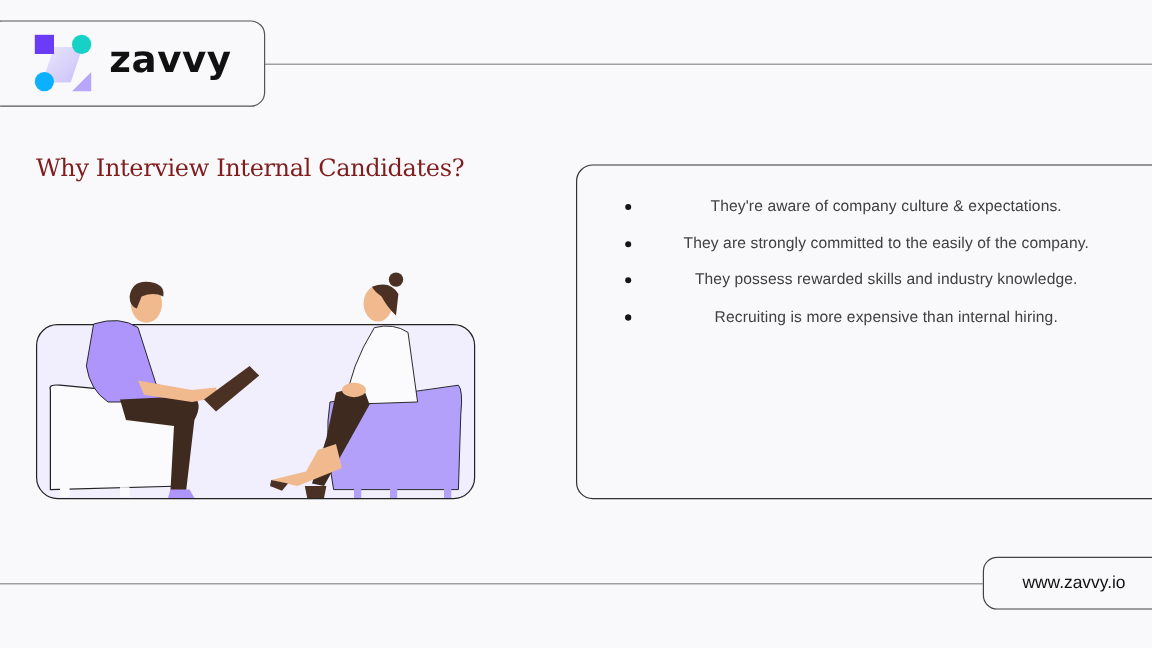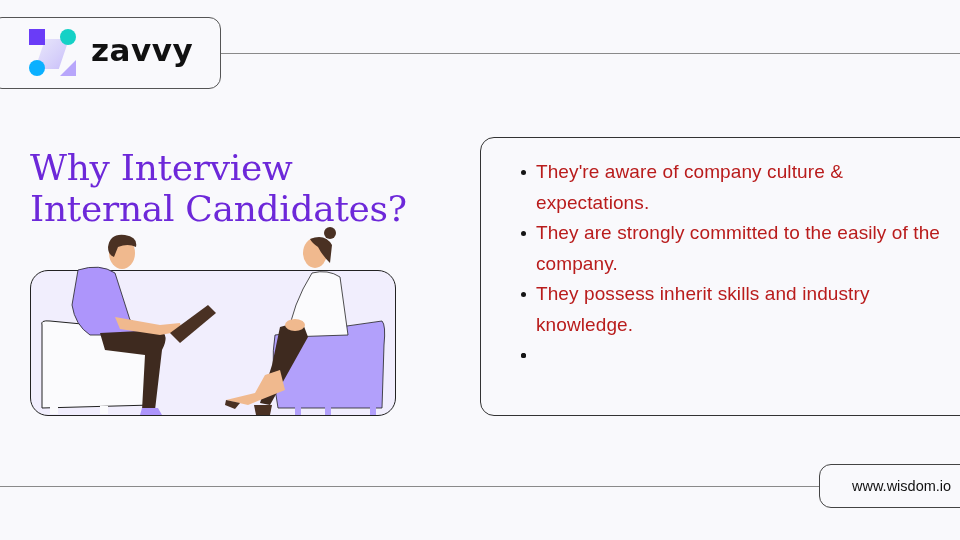--- a/index.html
+++ b/index.html
@@ -20,34 +20,34 @@
   .logo-mark .c1 { position: absolute; right: 1px; top: 0; width: 16px; height: 16px; border-radius: 50%; background: #15d1c6; }
   .logo-mark .c2 { position: absolute; left: 0; bottom: 1px; width: 16px; height: 16px; border-radius: 50%; background: #0bb0ff; z-index: 2; }
   .logo-mark .tri { position: absolute; right: 1px; bottom: 1px; width: 0; height: 0;
     border-left: 16px solid transparent; border-bottom: 16px solid #b8a6fb; }
   .logo-mark .grad { position: absolute; left: 6px; top: 10px; width: 34px; height: 30px;
     background: linear-gradient(135deg, #e8e6fb 0%, #d3ccfa 60%, #c2b5fa 100%);
     clip-path: polygon(30% 0, 100% 0, 70% 100%, 0 100%); opacity: .9; }
   .logo-text { font-family: "DejaVu Sans", sans-serif; font-weight: bold; font-size: 31px; letter-spacing: 0.5px; color: #111; margin-top: -6px; }
 
   .title {
-    position: absolute; left: 30px; top: 147px; width: 380px;
-    font-family: "DejaVu Serif", serif; font-size: 36px; line-height: 41px; color: #6d28d9; font-weight: normal;
+    position: absolute; left: 30px; top: 120px; width: 380px;
+    font-family: "DejaVu Serif", serif; font-size: 20px; line-height: 41px; color: #7f1d1d; font-weight: normal;
     letter-spacing: -0.3px;
   }
 
   .illustration { position: absolute; left: 30px; top: 225px; width: 368px; height: 195px; }
   .illus-panel { position: absolute; left: 0; top: 45px; width: 366px; height: 146px; border: 1px solid #222; border-radius: 18px; background: #f1eefd; }
 
   .points-box {
     position: absolute; left: 480px; top: 137px; width: 500px; height: 279px;
     border: 1px solid #333; border-radius: 14px; background: #f9f9fc;
   }
   .points-list { list-style: none; position: absolute; left: 40px; top: 19px; width: 420px; }
-  .points-list li { font-size: 19px; line-height: 30.5px; color: #b91c1c; position: relative; padding-left: 15px; letter-spacing: 0.1px; }
+  .points-list li { font-size: 13px; line-height: 30.5px; color: #404040; position: relative; padding-left: 15px; letter-spacing: 0.1px; text-align: center; }
   .points-list li .bullet { position: absolute; left: 0; top: 13px; width: 5px; height: 5px; border-radius: 50%; background: #151515; }
 
   .url-box {
     position: absolute; left: 819px; top: 464px; width: 160px; height: 44px;
     border: 1px solid #444; border-radius: 12px; background: #f9f9fc;
     display: flex; align-items: center; padding-left: 32px;
     font-size: 14.5px; color: #111;
   }
 </style>
 </head>
@@ -105,21 +105,21 @@
     <path d="M224 180 L242 180 L240 190 L226 190 Z" fill="#4a3123"></path>
 
     <ellipse cx="265" cy="100" rx="10" ry="6" fill="#f0b98e"></ellipse>
   </svg>
 </div>
 
 <div class="points-box">
   <ul class="points-list">
     <li><span class="bullet"></span><span>They're aware of company culture &amp; expectations.</span></li>
     <li><span class="bullet"></span><span>They are strongly committed to the easily of the company.</span></li>
-    <li><span class="bullet"></span><span>They possess inherit skills and industry knowledge.</span></li>
+    <li><span class="bullet"></span><span>They possess rewarded skills and industry knowledge.</span></li>
     <li><span class="bullet"></span></li>
-    <li><span class="bullet"></span></li>
+    <li><span class="bullet"></span><span>Recruiting is more expensive than internal hiring.</span></li>
   </ul>
 </div>
 
 <div class="url-box">
-  <span>www.wisdom.io</span>
+  <span>www.zavvy.io</span>
 </div>
 
 </body></html>

